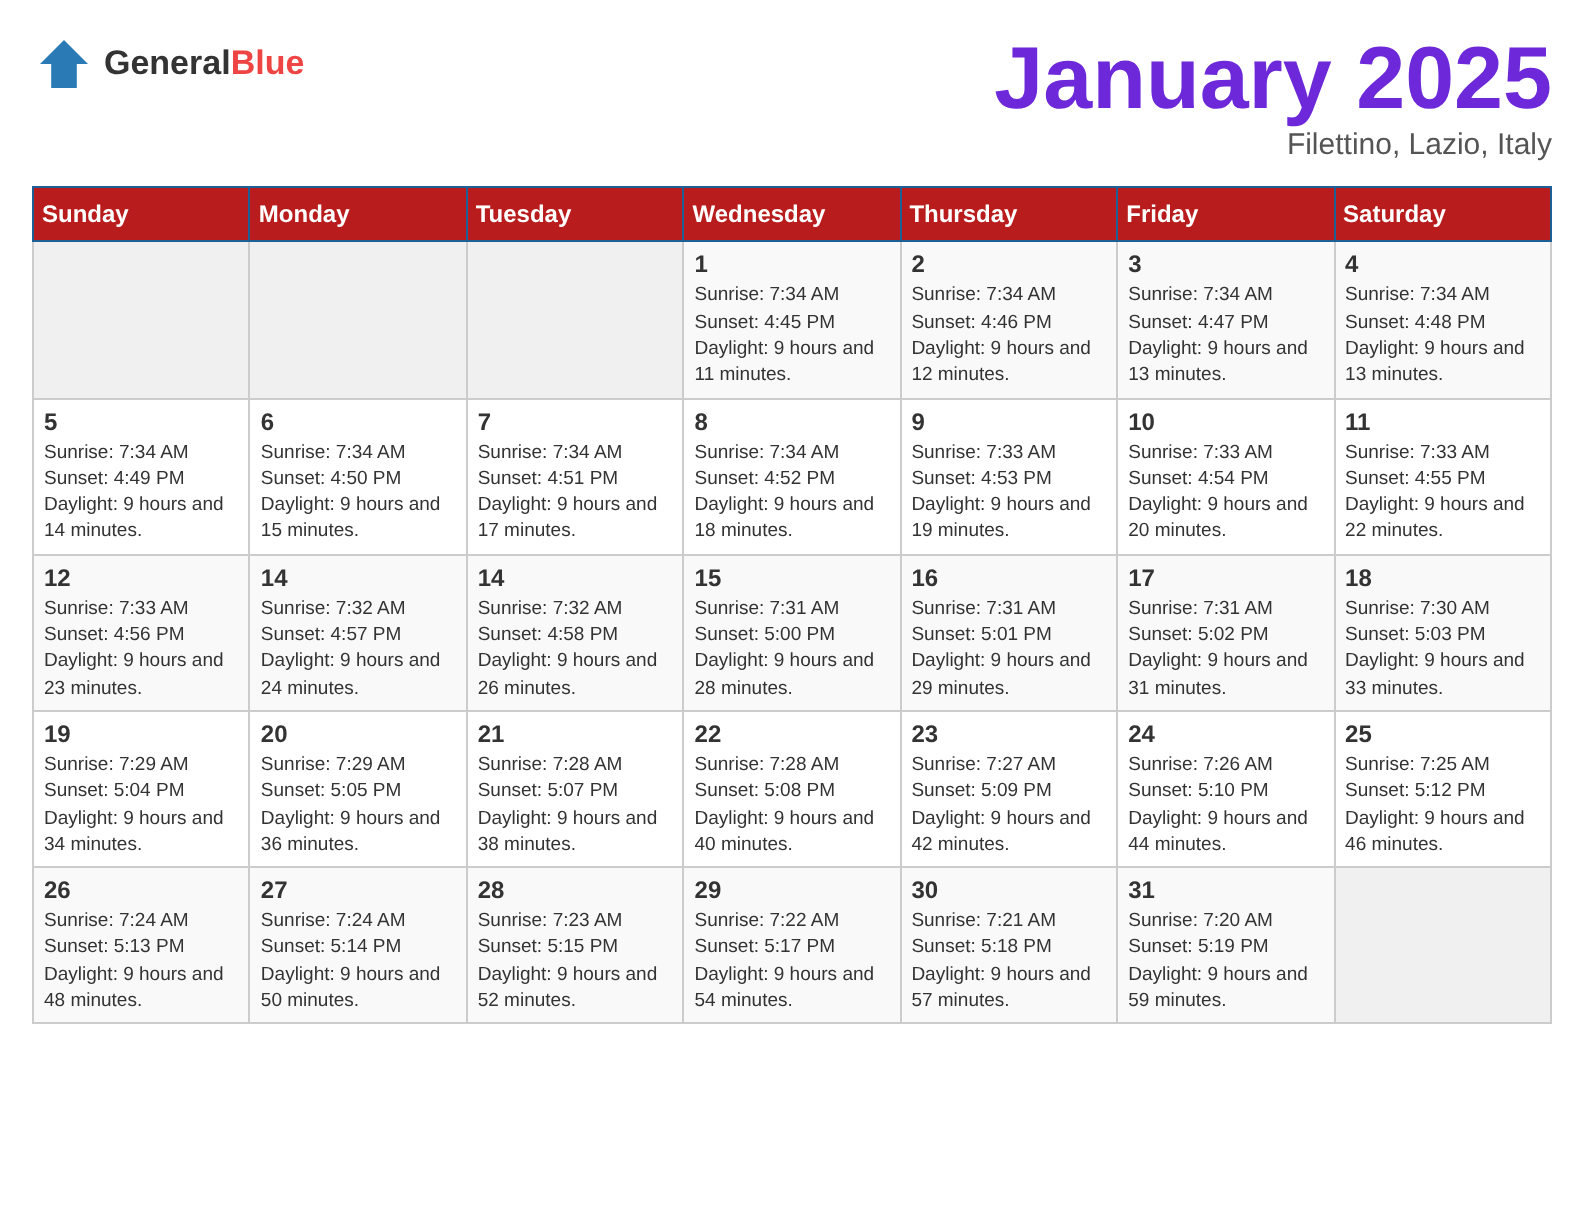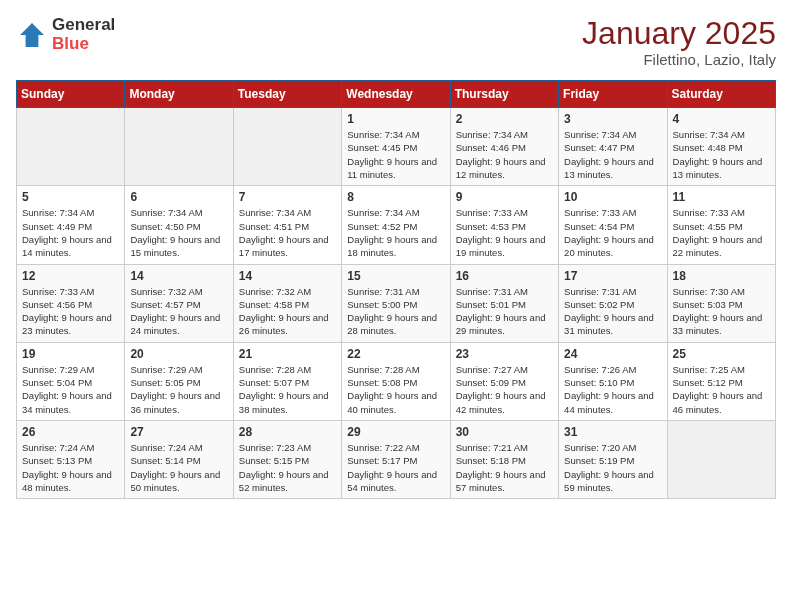--- a/index.html
+++ b/index.html
@@ -16,34 +16,34 @@
       align-items: flex-start;
       margin-bottom: 12px;
     }
     .logo {
       display: flex;
       align-items: center;
       gap: 4px;
     }
     .logo-text {
       display: flex;
-      flex-direction: column;
+      flex-direction: row;
       line-height: 1.1;
     }
     .logo-icon {
       width: 32px;
       height: 32px;
     }
     .title-area {
       text-align: right;
     }
     .month-title {
-      font-size: 32px;
-      font-weight: normal;
-      color: #7f1d1d;
+      font-size: 44px;
+      font-weight: bold;
+      color: #6d28d9;
       line-height: 1.1;
     }
     .subtitle {
       font-size: 15px;
       color: #555;
       text-align: right;
     }
     .calendar {
       width: 100%;
       border-collapse: collapse;

